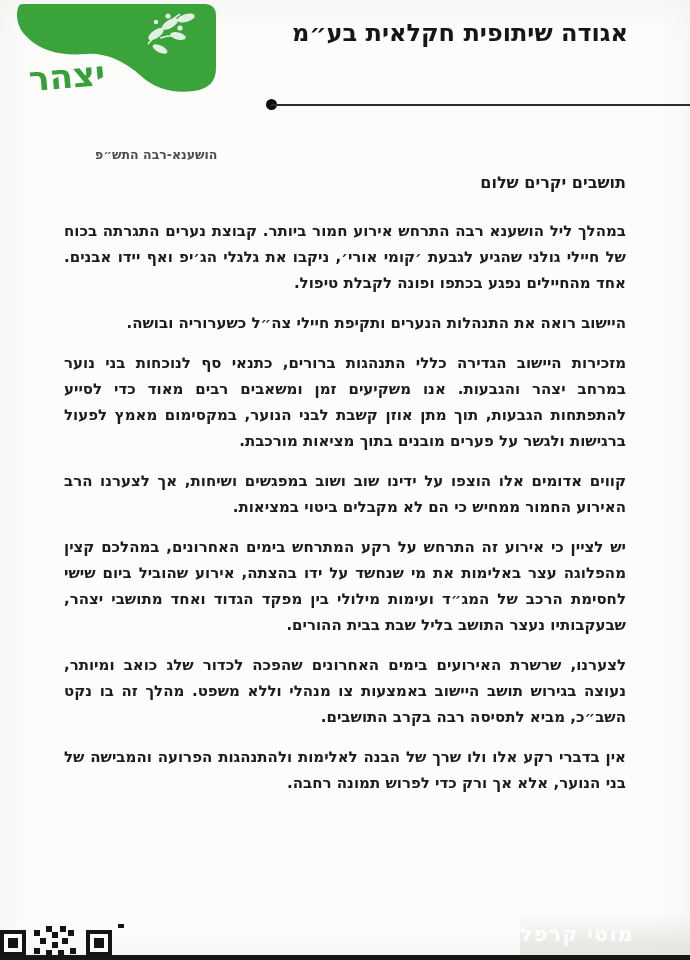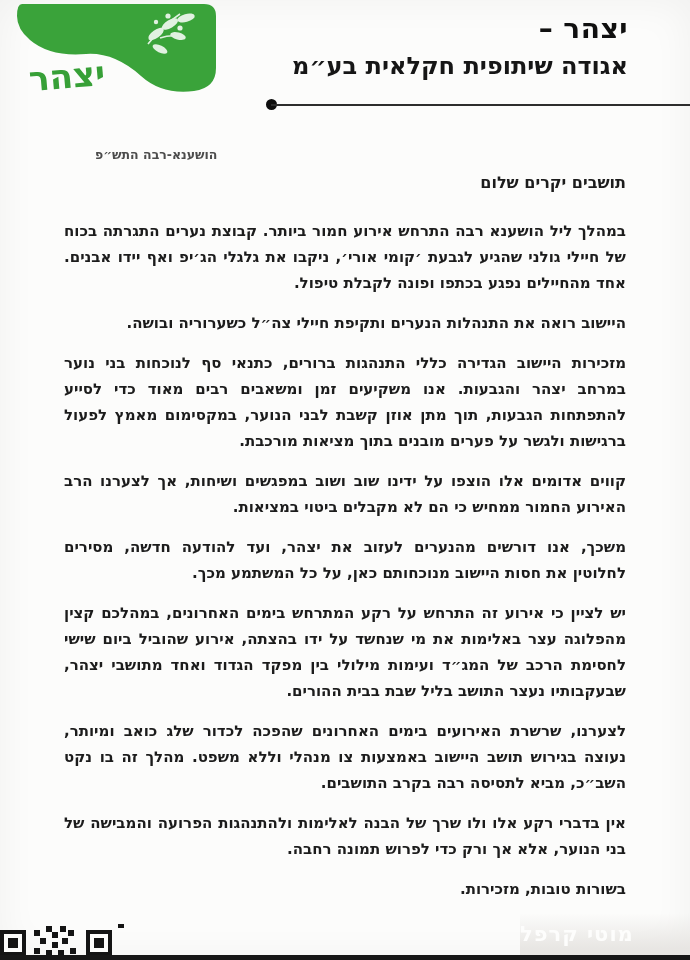--- a/index.html
+++ b/index.html
@@ -65,39 +65,36 @@
       <ellipse cx="168" cy="32" rx="8" ry="3.5" transform="rotate(15 168 32)" fill="#eaf6ea" stroke="none"></ellipse>
       <ellipse cx="150" cy="45" rx="8" ry="3.5" transform="rotate(25 150 45)" fill="#eaf6ea" stroke="none"></ellipse>
       <circle cx="158" cy="12" r="2.6" fill="#eaf6ea" stroke="none"></circle>
       <circle cx="170" cy="24" r="2.6" fill="#eaf6ea" stroke="none"></circle>
       <circle cx="146" cy="18" r="2.2" fill="#eaf6ea" stroke="none"></circle>
     </g>
     <text x="58" y="84" text-anchor="middle" font-family="DejaVu Sans, sans-serif" font-size="34" font-weight="bold" fill="#37a037" transform="rotate(-5 58 84)">יצהר</text>
   </svg>
 
   <div class="header-title">
-    <div class="title">יצהר –</div>
     <div class="subtitle">אגודה שיתופית חקלאית בע״מ</div>
   </div>
   <div class="rule-dot"></div>
   <div class="rule"></div>
 
   <div class="date">הושענא-רבה התש״פ</div>
 
   <div class="letter">
     <p class="greeting">תושבים יקרים שלום</p>
     <p class="body">במהלך ליל הושענא רבה התרחש אירוע חמור ביותר. קבוצת נערים התגרתה בכוח של חיילי גולני שהגיע לגבעת ׳קומי אורי׳, ניקבו את גלגלי הג׳יפ ואף יידו אבנים. אחד מהחיילים נפגע בכתפו ופונה לקבלת טיפול.</p>
     <p class="body">היישוב רואה את התנהלות הנערים ותקיפת חיילי צה״ל כשערוריה ובושה.</p>
     <p class="body">מזכירות היישוב הגדירה כללי התנהגות ברורים, כתנאי סף לנוכחות בני נוער במרחב יצהר והגבעות. אנו משקיעים זמן ומשאבים רבים מאוד כדי לסייע להתפתחות הגבעות, תוך מתן אוזן קשבת לבני הנוער, במקסימום מאמץ לפעול ברגישות ולגשר על פערים מובנים בתוך מציאות מורכבת.</p>
     <p class="body">קווים אדומים אלו הוצפו על ידינו שוב ושוב במפגשים ושיחות, אך לצערנו הרב האירוע החמור ממחיש כי הם לא מקבלים ביטוי במציאות.</p>
-    <p class="body">משכך, אנו דורשים מהנערים לעזוב את יצהר, ועד להודעה חדשה, מסירים לחלוטין את חסות היישוב מנוכחותם כאן, על כל המשתמע מכך.</p>
     <p class="body">יש לציין כי אירוע זה התרחש על רקע המתרחש בימים האחרונים, במהלכם קצין מהפלוגה עצר באלימות את מי שנחשד על ידו בהצתה, אירוע שהוביל ביום שישי לחסימת הרכב של המג״ד  ועימות מילולי בין מפקד הגדוד ואחד מתושבי יצהר, שבעקבותיו נעצר התושב בליל שבת בבית ההורים.</p>
     <p class="body">לצערנו, שרשרת האירועים בימים האחרונים שהפכה לכדור שלג כואב ומיותר, נעוצה בגירוש תושב היישוב באמצעות צו מנהלי וללא משפט. מהלך זה בו נקט השב״כ, מביא לתסיסה רבה בקרב התושבים.</p>
     <p class="body">אין בדברי רקע אלו ולו שרך של הבנה לאלימות ולהתנהגות הפרועה והמבישה של בני הנוער, אלא אך ורק כדי לפרוש תמונה רחבה.</p>
-    <p class="closing">בשורות טובות, מזכירות.</p>
   </div>
 
   <div class="watermark">מוטי קרפל</div>
 
   <svg class="qr" viewBox="0 0 124 32" aria-hidden="true">
     <g fill="#141414">
       <rect x="0" y="6" width="26" height="26"></rect>
       <rect x="4" y="10" width="18" height="18" fill="#fcfcfb"></rect>
       <rect x="8" y="14" width="10" height="10"></rect>
       <rect x="86" y="6" width="26" height="26"></rect>

